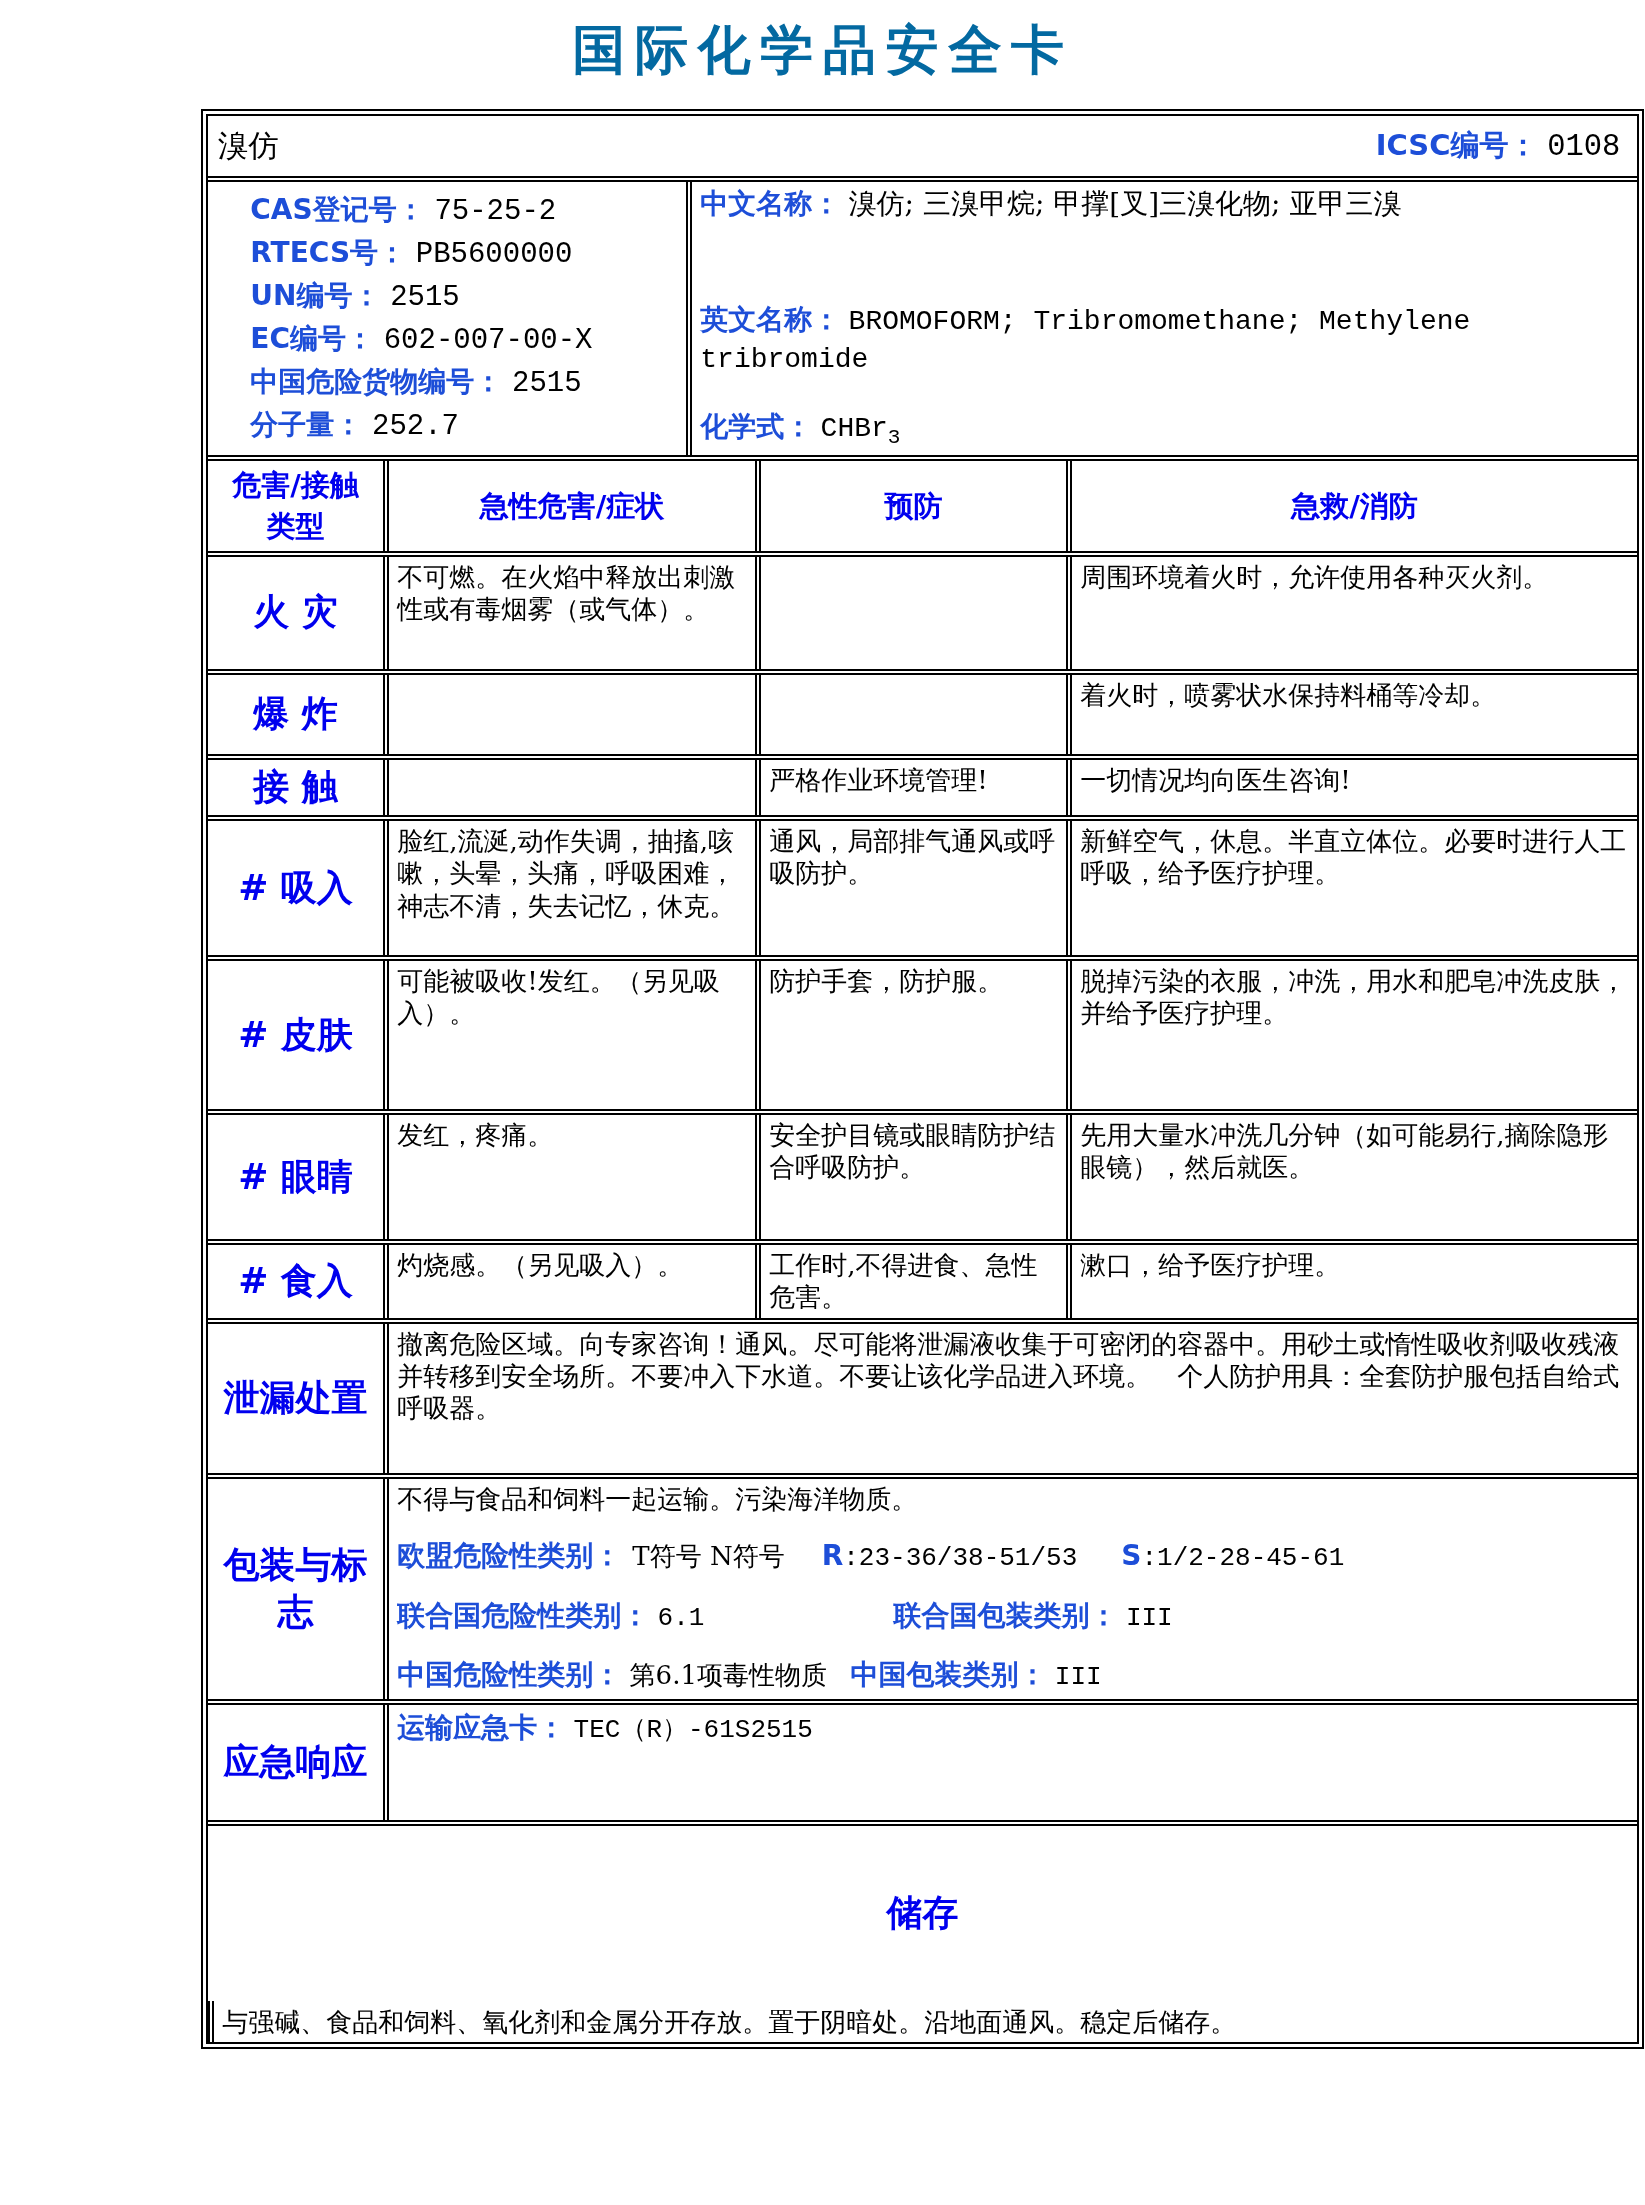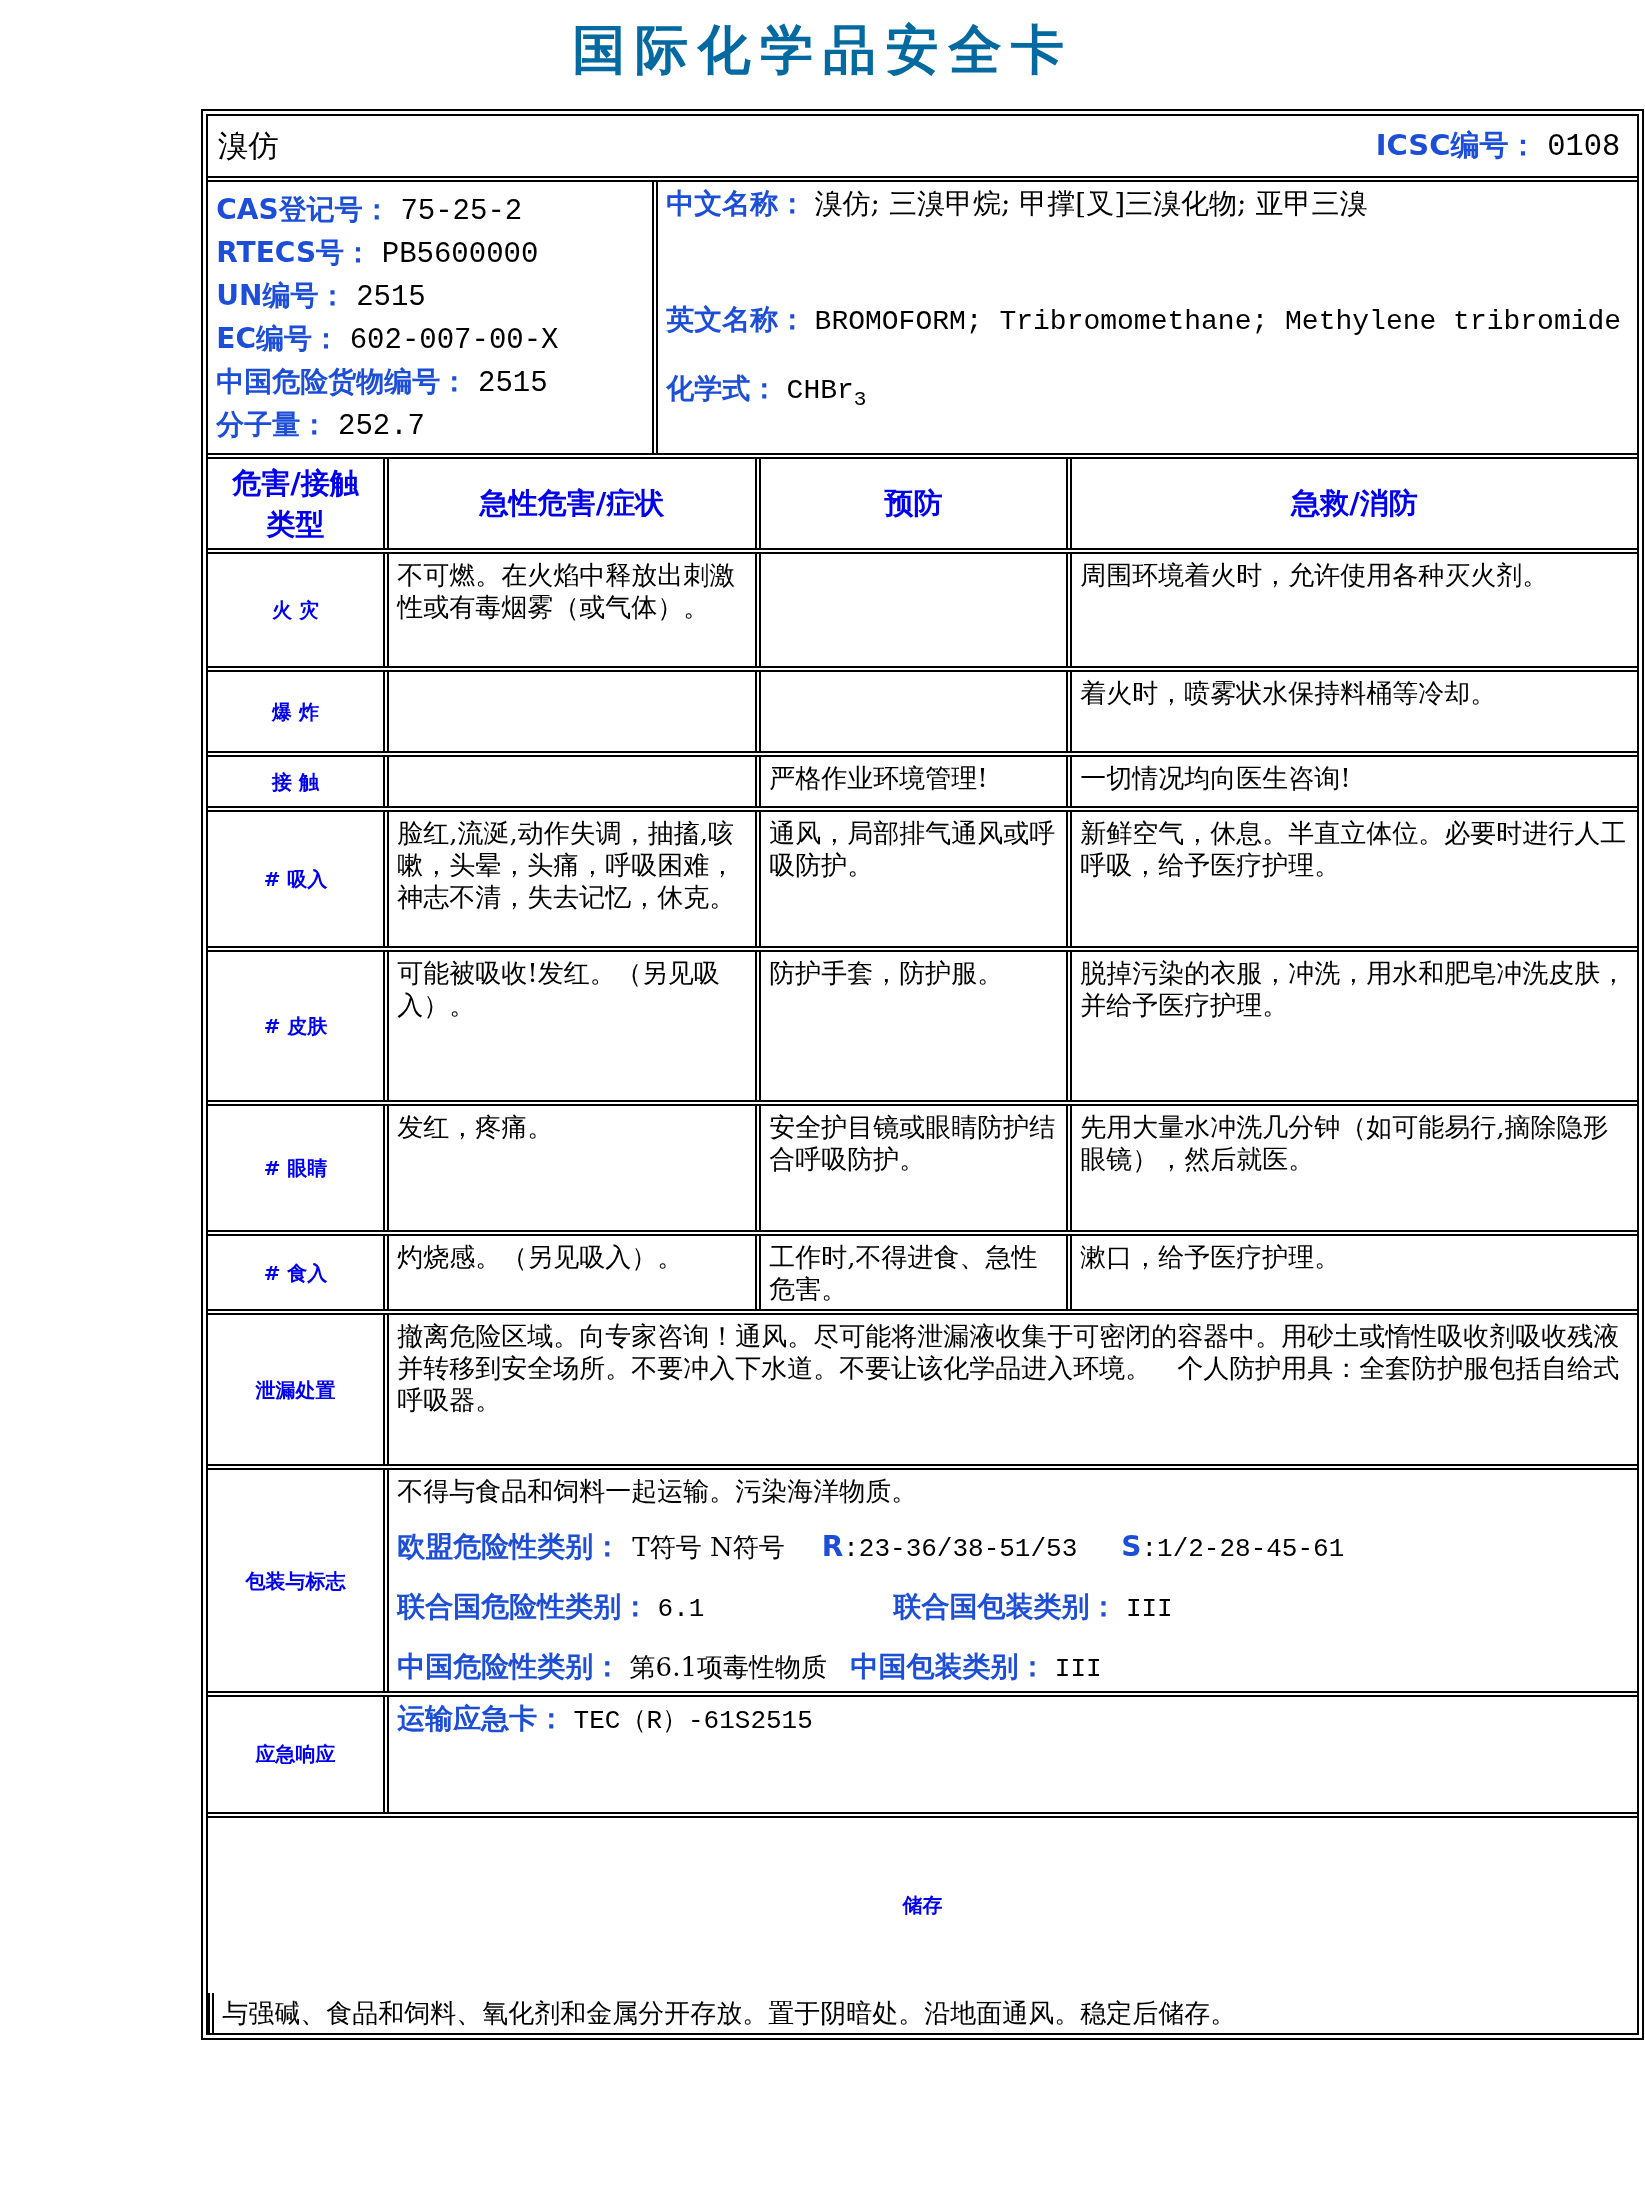--- a/index.html
+++ b/index.html
@@ -33,21 +33,21 @@
   .w-type  { flex:0 0 175px; }
   .w-sym   { flex:0 0 372px; }
   .w-prev  { flex:0 0 311px; }
   .w-fire  { flex:1 1 auto; }
   .w-ids   { flex:0 0 444px; }
   .w-names { flex:1 1 auto; }
   .w-wide  { flex:1 1 auto; }
 
   
   .h-title   { min-height:60px;  }
-  .h-info    { min-height:265px; }
+  .h-info    { min-height:265px;padding-left:34px; }
   .h-head    { min-height:92px; }
   .h-fire    { min-height:118px; }
   .h-expl    { min-height:85px; }
   .h-expo    { min-height:55px;  }
   .h-inh     { min-height:140px; }
   .h-skin    { min-height:154px; }
   .h-eyes    { min-height:130px; }
   .h-ing     { min-height:72px; }
   .h-spill   { min-height:155px; }
   .h-pack    { min-height:197px; }
@@ -85,21 +85,21 @@
     display:flex; flex-direction:column; align-items:center; justify-content:center;
     text-align:center;
     color:#0000ee;
     font-family:"DejaVu Sans","Liberation Sans",sans-serif;
     font-weight:bold; font-size:29px; line-height:1.4;
   }
   .rowhead {
     display:flex; align-items:center; justify-content:center; text-align:center;
     color:#0000ee;
     font-family:"DejaVu Sans","Liberation Sans",sans-serif;
-    font-weight:bold; font-size:20px; line-height:1.3;
+    font-weight:bold; font-size:36px; line-height:1.3;
   }
 
   
   .pk-line { font-size:26px; line-height:1.3; }
   .pk-line .lbl { font-size:28px; }
   .pk2 { margin-top:21px; }
   .pk3 { margin-top:22px; }
   .pk4 { margin-top:22px; }
   .eu-val { margin-left:11px; }
   .rs { margin-left:37px; }

